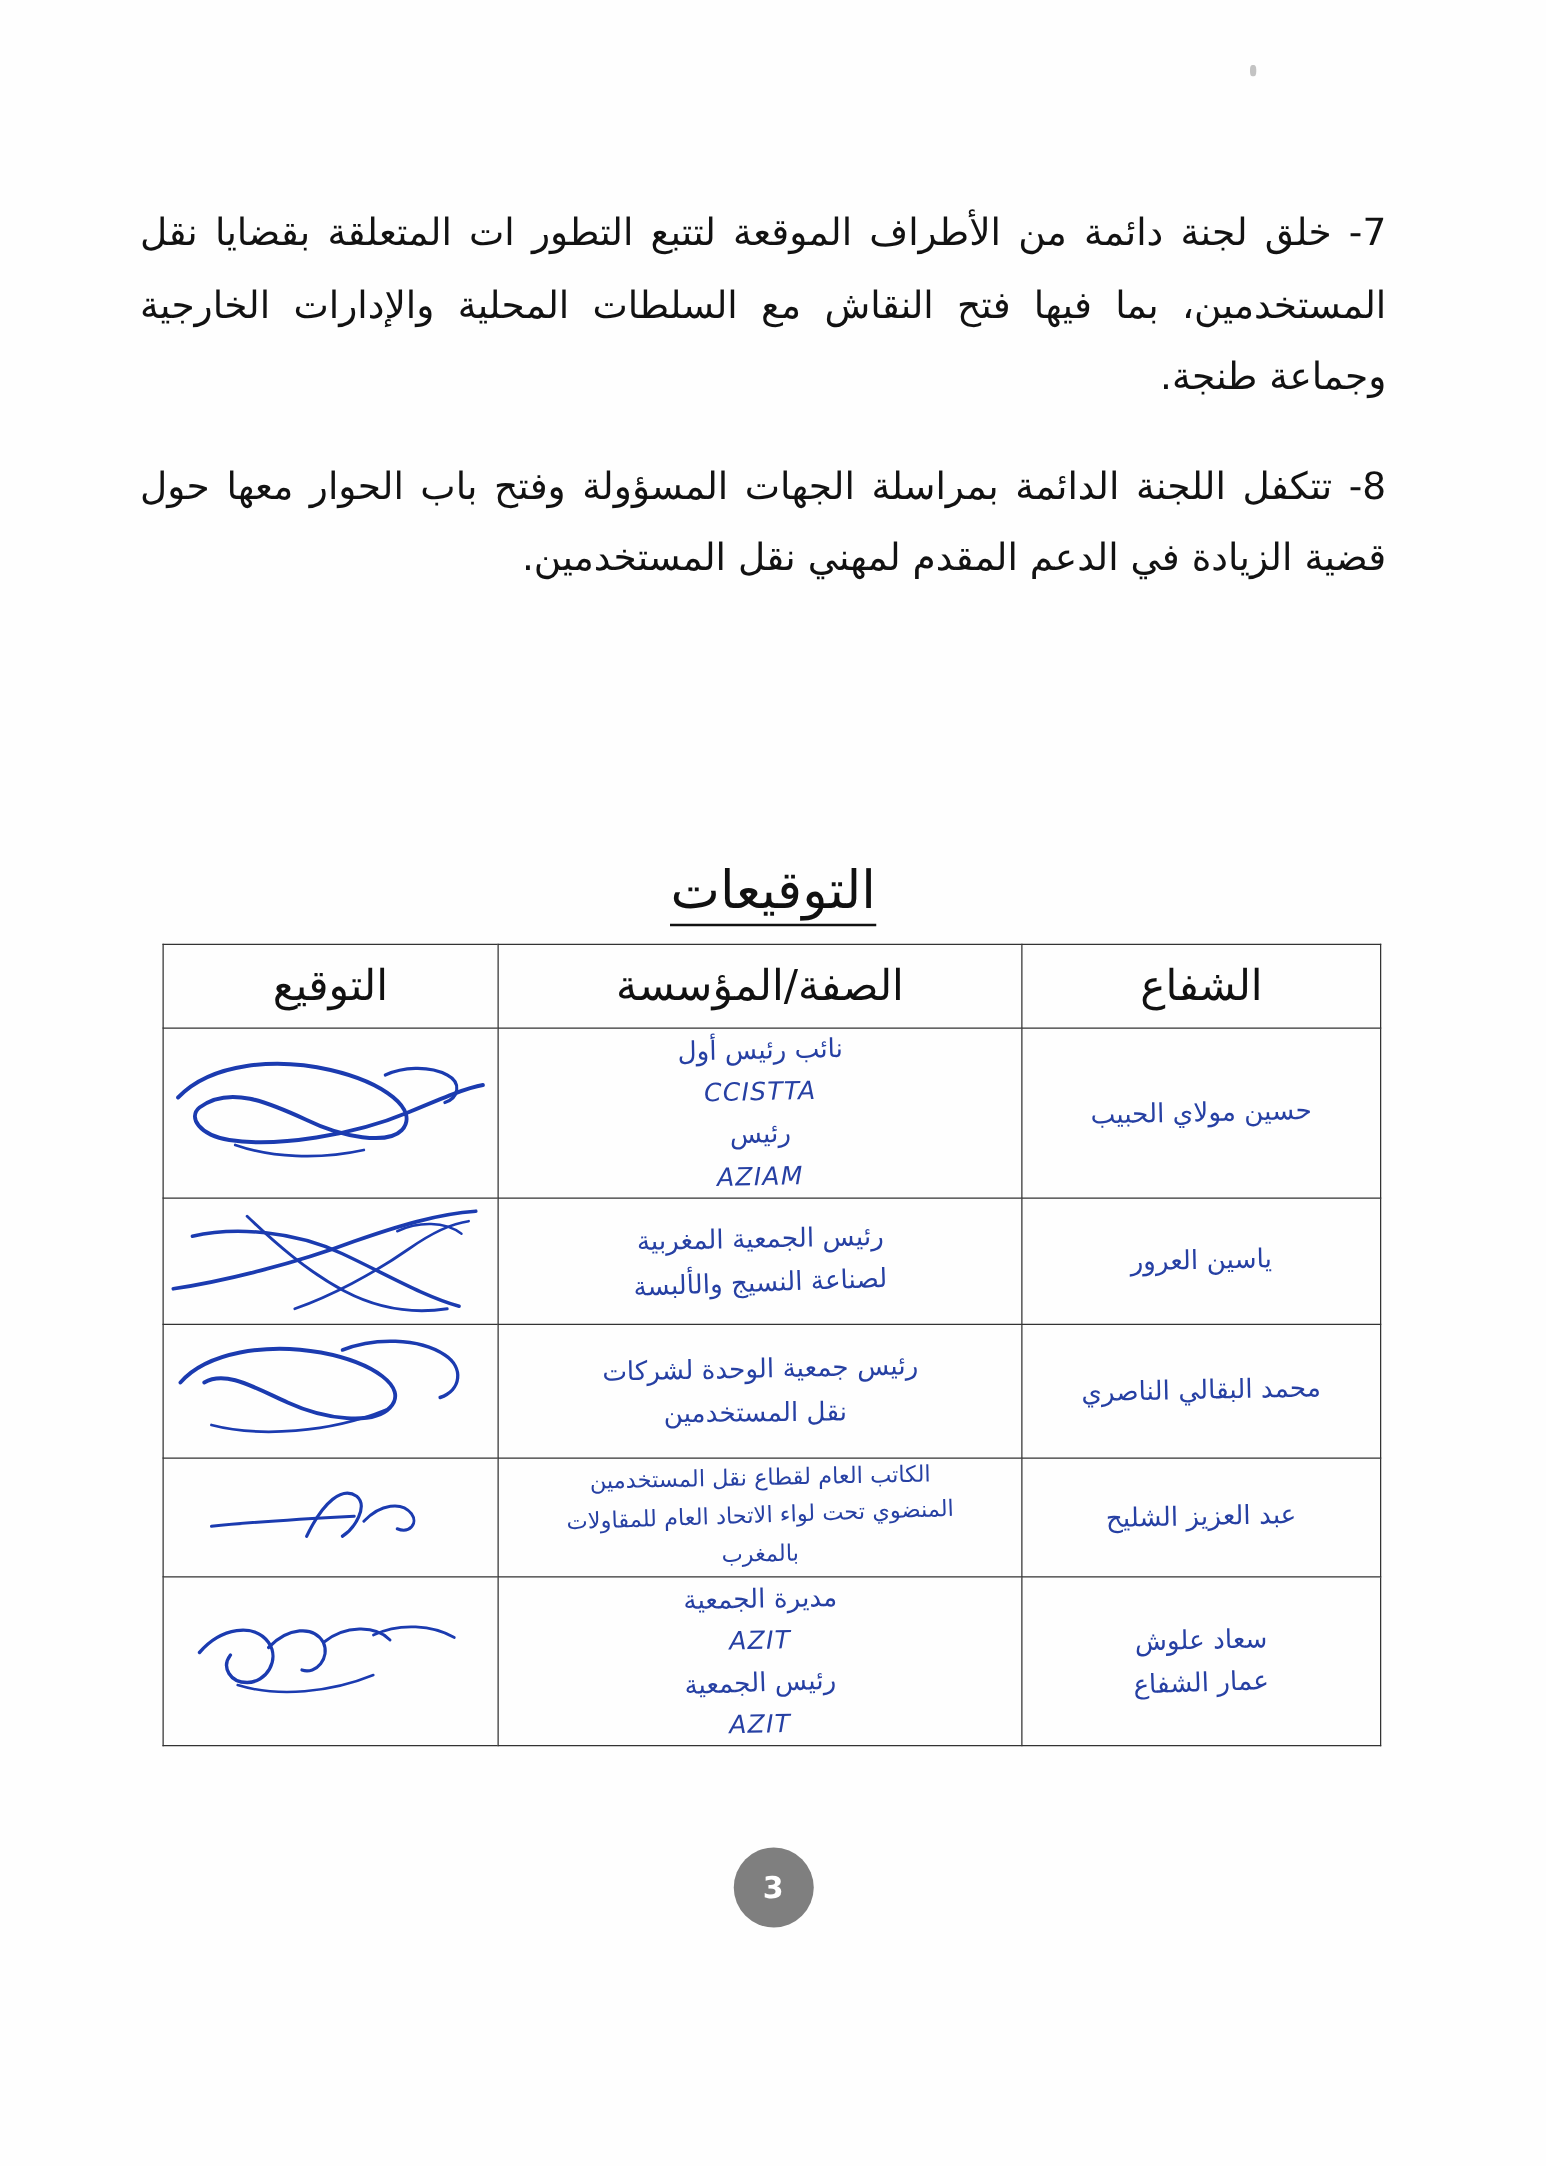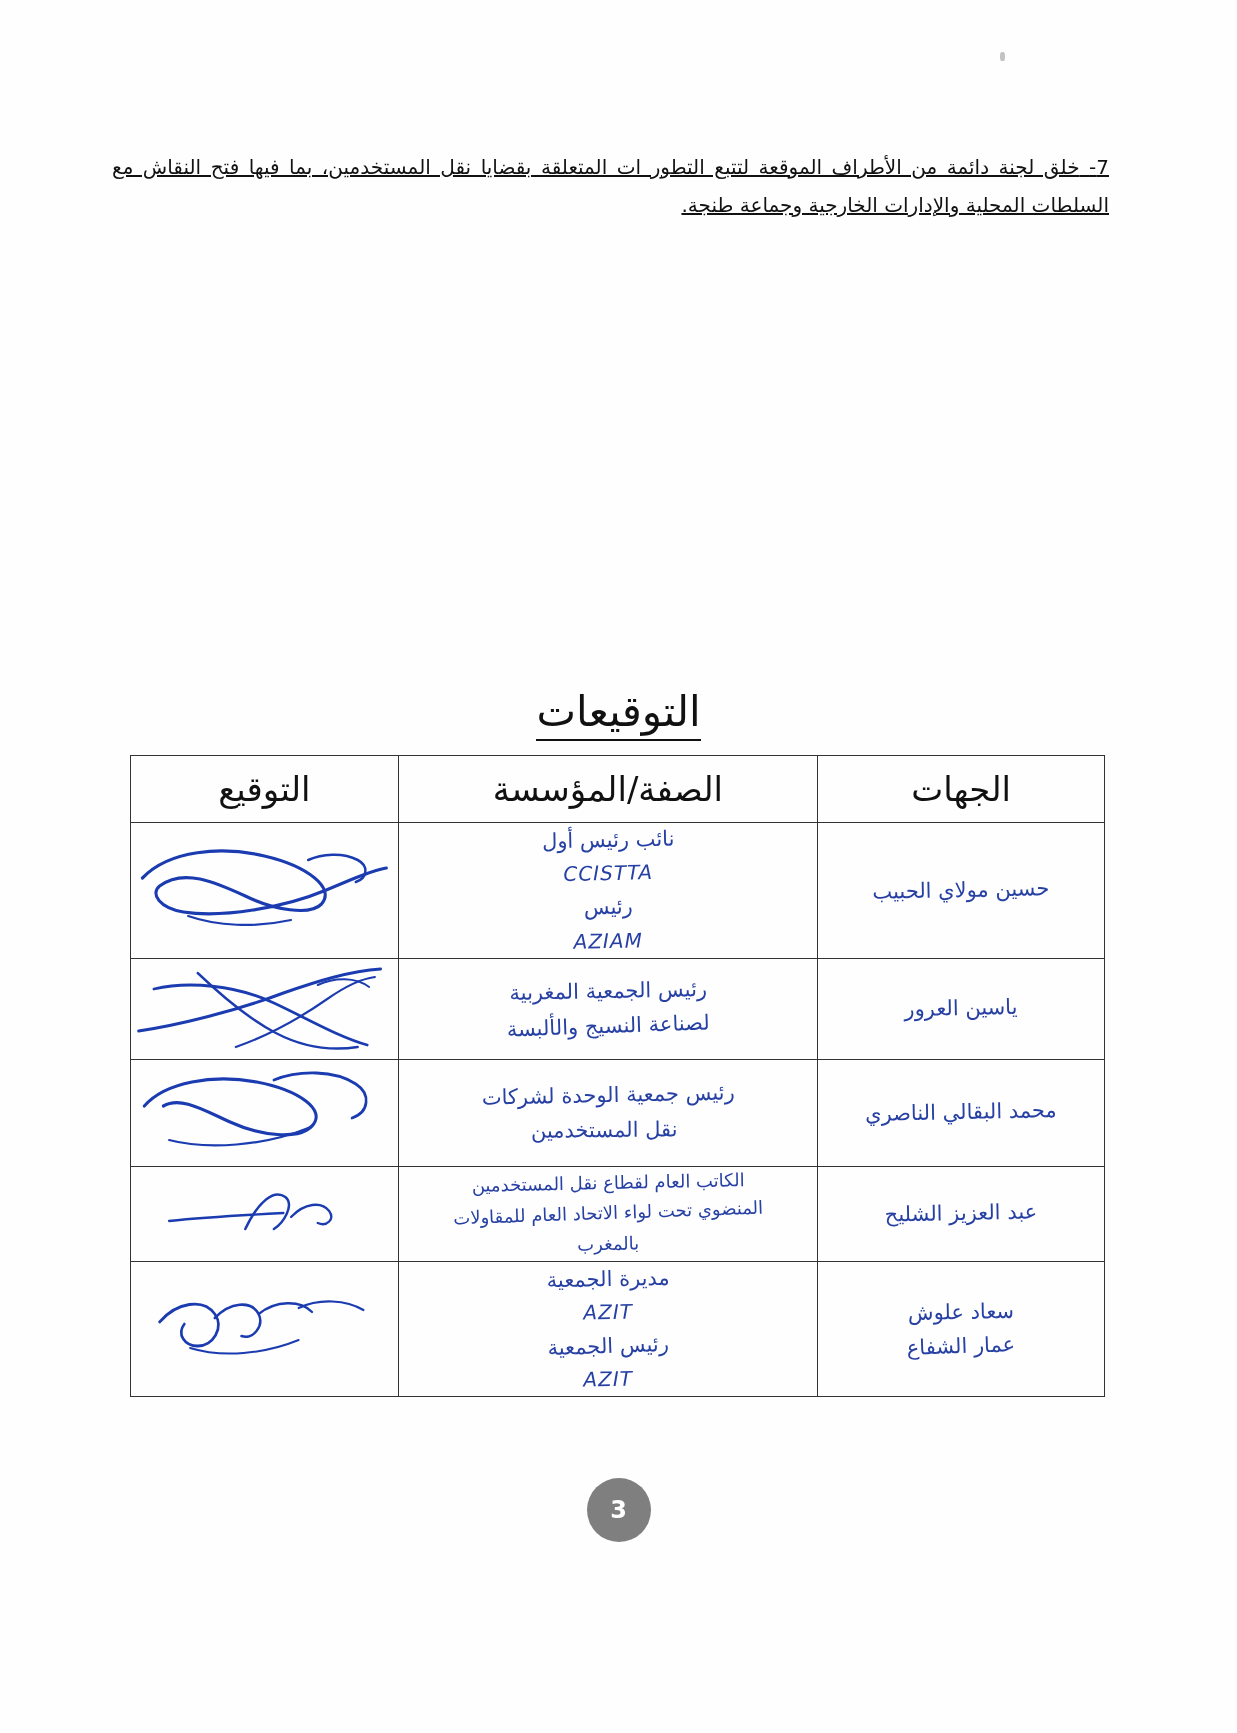--- a/index.html
+++ b/index.html
@@ -34,25 +34,24 @@
     opacity: .85;
   }
 
   .body-text {
     position: absolute;
     top: 128px;
     right: 128px;
     left: 112px;
     direction: rtl;
     text-align: justify;
-    font-size: 20px;
+    font-size: 30px;
     line-height: 1.92;
     font-family: "DejaVu Sans", "Liberation Sans", sans-serif;
     color: #121212;
-    text-decoration: underline;
   }
   .clause {
     margin-bottom: 6px;
     text-align: justify;
     text-justify: inter-word;
   }
   .clause .num {
     white-space: nowrap;
   }
   .clause.last {
@@ -170,30 +169,34 @@
 
 <div class="page">
 
   <div class="speckle"></div>
 
   <div class="body-text">
     <p class="clause">
       <span class="num">7-</span>
       <span>خلق لجنة دائمة من الأطراف الموقعة لتتبع التطور ات المتعلقة بقضايا نقل المستخدمين، بما فيها فتح النقاش مع السلطات المحلية والإدارات الخارجية وجماعة طنجة.</span>
     </p>
+    <p class="clause last">
+      <span class="num">8-</span>
+      <span>تتكفل اللجنة الدائمة بمراسلة الجهات المسؤولة وفتح باب الحوار معها حول قضية الزيادة في الدعم المقدم لمهني نقل المستخدمين.</span>
+    </p>
   </div>
 
   <div class="sig-title">
     <span>التوقيعات</span>
   </div>
 
   <table class="sig-table">
     <thead>
       <tr>
-        <th class="col-name">الجهات</th>
+        <th class="col-name">الشفاع</th>
         <th class="col-role">الصفة/المؤسسة</th>
         <th class="col-sign">التوقيع</th>
       </tr>
     </thead>
     <tbody>
 
       <tr class="r1">
         <td>
           <span class="hand">حسين مولاي الحبيب</span>
         </td>

